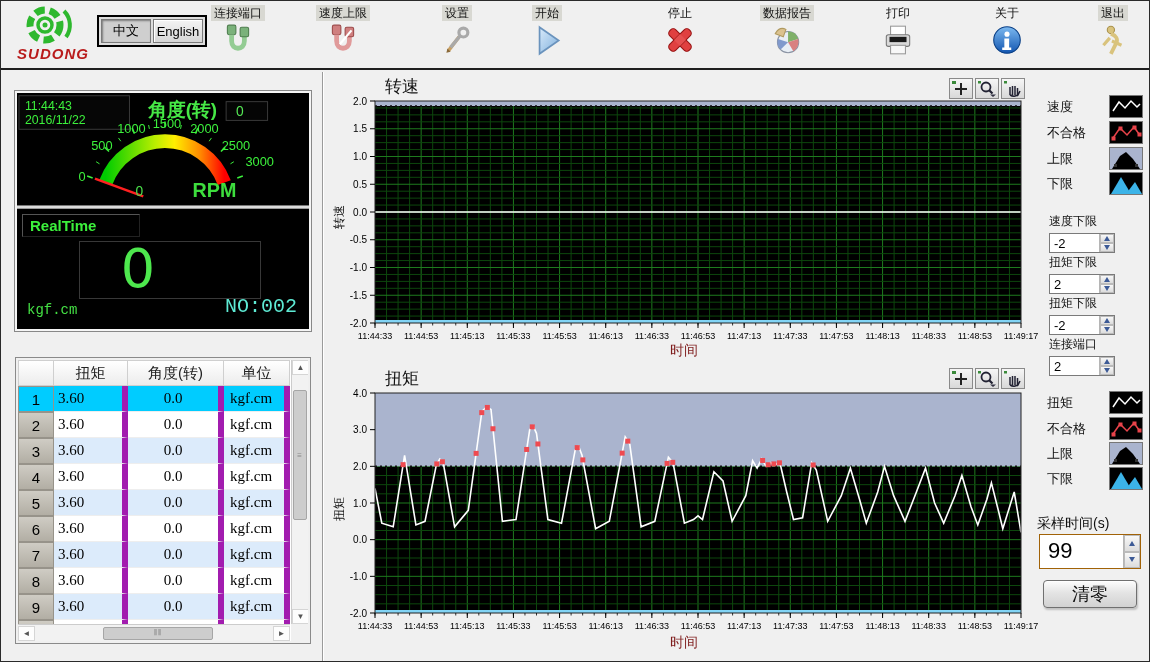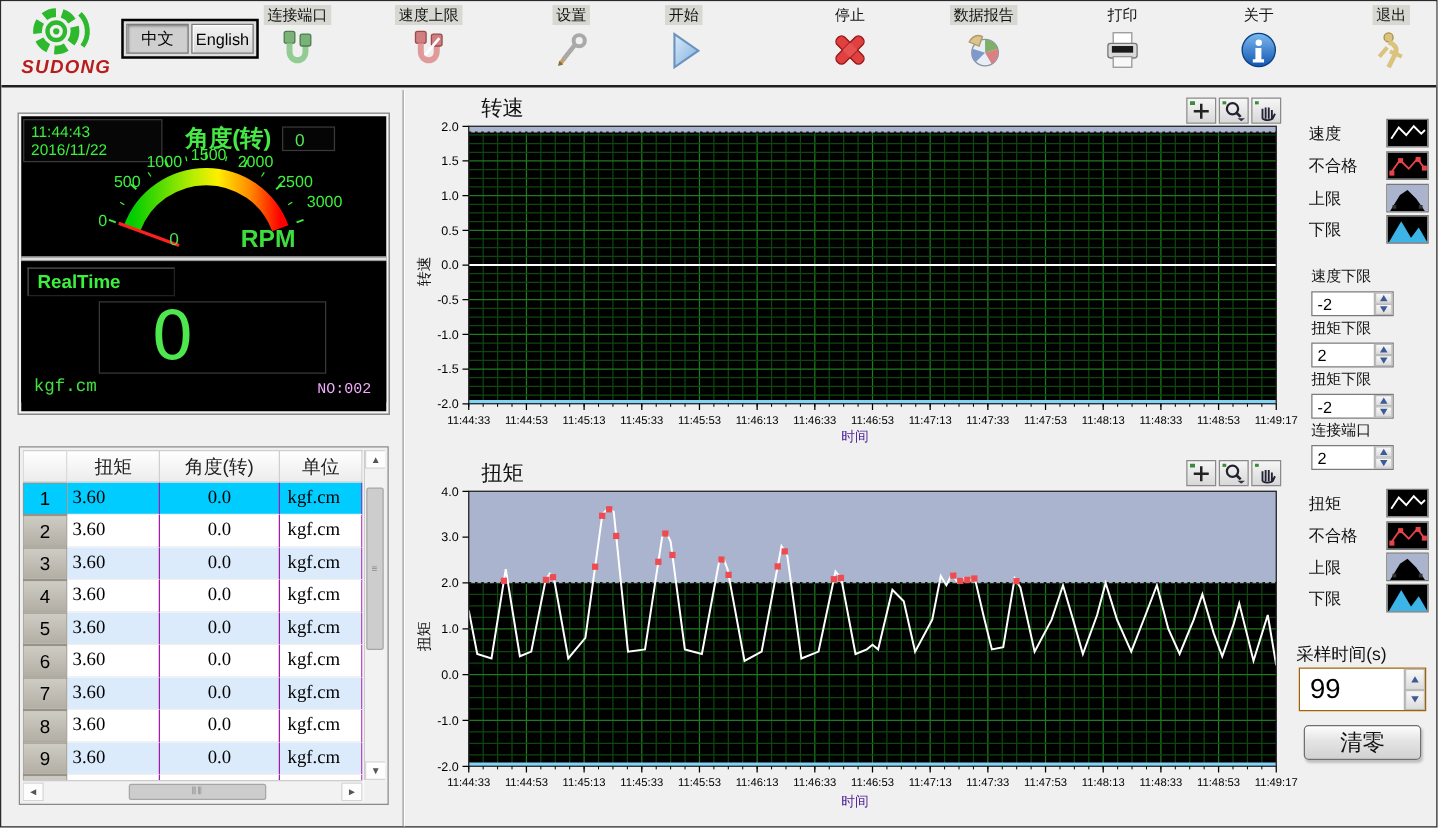--- a/index.html
+++ b/index.html
@@ -23,54 +23,54 @@
              border:2px solid #f5f5f5;outline:1px solid #888}
   .gaugebox{position:absolute;left:0;top:0;width:336px;height:112px}
   .bdiv{position:absolute;left:0;top:112px;width:292px;height:4px;background:#dcdcdc;border-top:1px solid #777;border-bottom:1px solid #999}
   .rtbox{position:absolute;left:0;top:116px;width:292px;height:113px;background:#000}
   .rt-chip{position:absolute;left:5px;top:5px;width:118px;height:23px;border:1px solid #555;border-right-color:#222;border-bottom-color:#222;
            color:#3cf03c;font-weight:bold;font-size:15px;padding:2px 7px}
   .rt-valuebox{position:absolute;left:62px;top:32px;width:182px;height:58px;border:1px solid #383838}
   .rt-value{position:absolute;left:76px;top:28px;width:90px;height:64px;color:#4ee84e;
             font-family:"DejaVu Sans",sans-serif;font-size:54px;font-weight:normal;text-align:center;line-height:64px}
   .rt-unit{position:absolute;left:10px;bottom:4px;color:#44e044;font-family:"Liberation Mono",monospace;font-size:14px}
-  .rt-no{position:absolute;right:12px;bottom:4px;color:#f0abfc;font-family:"Liberation Mono",monospace;font-size:12px}
+  .rt-no{position:absolute;right:12px;bottom:4px;color:#5eead4;font-family:"Liberation Mono",monospace;font-size:20px}
   
   .tframe{position:absolute;left:14px;top:356px;width:296px;height:287px;border:1px solid #8a8a8a;background:#f0f0f0;padding:2px}
   .tgrid{position:relative;width:100%;height:100%;background:#fff;overflow:hidden}
   .thead{display:flex;height:26px}
   .th{border:1px solid #cfcfcf;border-left:none;background:linear-gradient(#ffffff,#ececec);
       font-size:15px;display:flex;align-items:center;justify-content:center;color:#222}
   .th:first-child{border-left:1px solid #cfcfcf}
   .w0{width:36px}.w1{width:74px}.w2{width:96px}.w3{width:66px}
   .tbody{position:absolute;left:0;top:26px;width:272px;height:238px;overflow:hidden}
   .trow{display:flex;height:26px}
   .td{font-family:"Liberation Serif",serif;font-size:15px;display:flex;align-items:center;
-      border-right:1px solid #a21caf;border-bottom:1px solid #eee;background:#fff;color:#000}
+      border-right:6px solid #a21caf;border-bottom:1px solid #eee;background:#fff;color:#000}
   .tnum{background:linear-gradient(#cfccc4,#b2aea4);border:1px solid #97938a;font-size:15px;
         display:flex;align-items:center;justify-content:center;color:#000}
   .trow.blue .td{background:#dcebfb}
   .trow.sel .td,.trow.sel .tnum{background:#00ccff}
   .c1{padding-left:4px}.c2{justify-content:center}.c3{padding-left:6px}
   .vscroll{position:absolute;right:0;top:0;width:17px;height:264px;background:#f2f2f2;border-left:1px solid #ccc}
   .hscroll{position:absolute;left:0;bottom:0;width:272px;height:17px;background:#f2f2f2;border-top:1px solid #ccc;display:flex;align-items:center}
   .sbtn{width:17px;height:15px;background:#fdfdfd;border:1px solid #d5d5d5;color:#555;font-size:8px;
         display:flex;align-items:center;justify-content:center;cursor:pointer;flex:none}
   .vthumb{position:absolute;left:1px;top:30px;width:14px;height:130px;background:#cdcdcd;border:1px solid #a6a6a6;border-radius:2px}
   .hthumb{position:relative;left:68px;width:110px;height:13px;background:#cdcdcd;border:1px solid #a6a6a6;border-radius:2px;flex:none}
   .grip{position:absolute;left:50%;top:50%;transform:translate(-50%,-50%);color:#8a8a8a;font-size:8px;letter-spacing:1px}
   .corner{position:absolute;right:0;bottom:0;width:17px;height:17px;background:#f0f0f0}
   
   .vdiv{position:absolute;left:321px;top:71px;width:2px;height:590px;background:#9a9a9a;border-right:1px solid #fff}
   
   .ctitle{position:absolute;font-size:17px;color:#111}
   .palette{position:absolute;display:flex;gap:2px}
   .pbtn{width:24px;height:21px;border:1px solid #8a8a8a;background:linear-gradient(#f6f6f6,#d8d8d8);
         display:flex;align-items:center;justify-content:center;cursor:pointer;padding:0}
-  .xlabel{position:absolute;left:326px;width:714px;text-align:center;font-size:11px;color:#4c1d95}
+  .xlabel{position:absolute;left:326px;width:714px;text-align:center;font-size:14px;color:#7f1d1d}
   .ylabel{position:absolute;font-size:12px;color:#111;transform:rotate(-90deg);transform-origin:left top;white-space:nowrap}
   svg.chart{position:absolute;left:326px}
   
   .legrow{position:absolute;left:1046px;width:96px;display:flex;align-items:center;justify-content:space-between}
   .legrow .ltxt{font-size:13px;color:#111}
   .legicon{width:34px;height:23px;border:1px solid #777;flex:none}
   .limgroup{position:absolute;left:1048px;width:92px}
   .limlabel{font-size:12px;color:#111}
   .spinbox{margin-top:3px;width:66px;height:20px;border:1px solid #7a7a7a;background:#fff;display:flex}
   .spinval{flex:1;font-size:13px;padding:2px 4px;color:#000}

